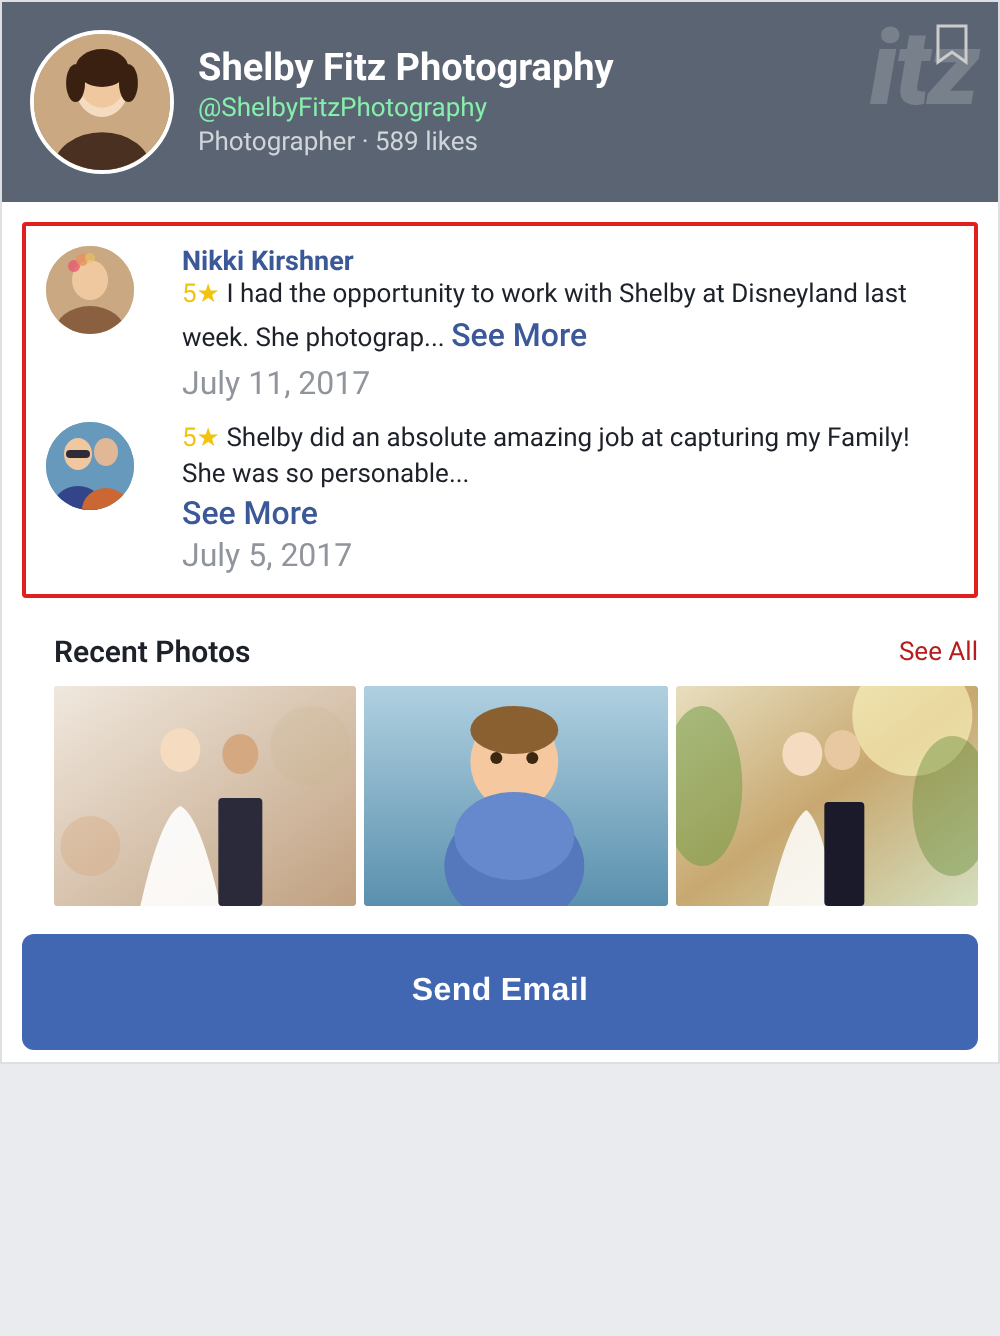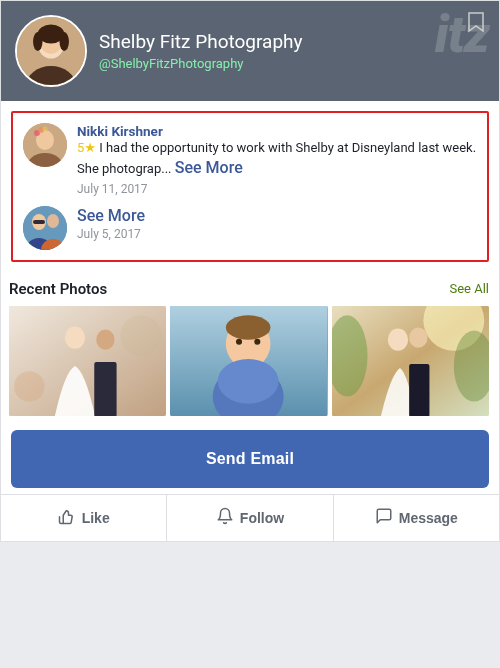--- a/index.html
+++ b/index.html
@@ -56,21 +56,21 @@
     .header-avatar svg {
       width: 100%;
       height: 100%;
     }
     .header-info {
       margin-left: 12px;
       flex: 1;
     }
     .header-name {
       font-size: 19px;
-      font-weight: 400;
+      font-weight: 700;
       color: #fff;
       line-height: 1.2;
     }
     .header-handle {
       font-size: 13px;
       color: #86efac;
       margin-top: 2px;
     }
     .header-meta {
       font-size: 13px;
@@ -106,21 +106,21 @@
       border-radius: 50%;
       background: #c8a882;
       flex-shrink: 0;
       overflow: hidden;
       display: flex;
       align-items: center;
       justify-content: center;
     }
     .review-avatar.blue-bg { background: #6699bb; }
     .review-content {
-      margin-left: 10px;
+      margin-left: 24px;
       flex: 1;
     }
     .review-name {
       font-size: 13.5px;
       font-weight: 700;
       color: #3b5998;
       line-height: 1.2;
     }
     .review-stars {
       color: #f1c40f;
@@ -131,42 +131,42 @@
       color: #1d2129;
       line-height: 1.4;
     }
     .review-see-more {
       color: #3b5998;
       font-size: 16px;
       font-weight: 500;
       cursor: pointer;
     }
     .review-date {
-      font-size: 12px;
+      font-size: 16px;
       color: #90949c;
       margin-top: 2px;
     }
     
     .photos-section {
-      padding: 8px 10px 6px 8px;
+      padding: 8px 10px 6px 26px;
     }
     .photos-header {
       display: flex;
       justify-content: space-between;
       align-items: center;
       margin-bottom: 8px;
     }
     .photos-title {
       font-size: 15px;
       font-weight: 600;
       color: #1d2129;
     }
     .photos-see-all {
       font-size: 13px;
-      color: #4d7c0f;
+      color: #b91c1c;
       cursor: pointer;
     }
     .photos-grid {
       display: flex;
       gap: 4px;
     }
     .photo-thumb {
       flex: 1;
       height: 110px;
       border-radius: 2px;
@@ -243,20 +243,21 @@
         <ellipse cx="36" cy="26" rx="12" ry="13" fill="#f0c8a0"></ellipse>
 
         <ellipse cx="36" cy="18" rx="14" ry="10" fill="#3a2010"></ellipse>
         <ellipse cx="22" cy="26" rx="5" ry="10" fill="#3a2010"></ellipse>
         <ellipse cx="50" cy="26" rx="5" ry="10" fill="#3a2010"></ellipse>
       </svg>
     </div>
     <div class="header-info">
       <div class="header-name">Shelby Fitz Photography</div>
       <div class="header-handle">@ShelbyFitzPhotography</div>
+      <div class="header-meta">Photographer · 589 likes</div>
     </div>
     <div class="header-bookmark">
       <svg width="18" height="22" viewBox="0 0 18 22" fill="none" xmlns="http://www.w3.org/2000/svg">
         <path d="M2 2h14v18l-7-5-7 5V2z" stroke="#ccc" stroke-width="1.5" fill="none"></path>
       </svg>
     </div>
   </div>
 
   <div class="reviews-section">
 
@@ -288,20 +289,23 @@
 
           <ellipse cx="16" cy="16" rx="7" ry="8" fill="#f0c8a0"></ellipse>
           <ellipse cx="16" cy="44" rx="13" ry="12" fill="#334488"></ellipse>
           <ellipse cx="30" cy="15" rx="6" ry="7" fill="#e0b898"></ellipse>
           <ellipse cx="30" cy="44" rx="12" ry="11" fill="#cc6633"></ellipse>
 
           <rect x="10" y="14" width="12" height="4" rx="2" fill="#1a1a2e" opacity="0.9"></rect>
         </svg>
       </div>
       <div class="review-content">
+        <div class="review-text">
+          <span class="review-stars">5★</span><span> Shelby did an absolute amazing job at capturing my Family! She was so personable...</span>
+        </div>
         <div class="review-see-more">See More</div>
         <div class="review-date">July 5, 2017</div>
       </div>
     </div>
 
   </div>
 
   <div class="photos-section">
     <div class="photos-header">
       <span class="photos-title">Recent Photos</span>
@@ -376,40 +380,14 @@
           <ellipse cx="140" cy="60" rx="20" ry="35" fill="#5a8830" opacity="0.4"></ellipse>
         </svg>
       </div>
     </div>
   </div>
 
   <div class="send-email-section">
     <button class="send-email-btn">Send Email</button>
   </div>
 
-  <div class="action-bar">
-    <button class="action-btn">
-      <span class="action-icon">
-        <svg width="18" height="18" viewBox="0 0 24 24" fill="none" xmlns="http://www.w3.org/2000/svg">
-          <path d="M7 22V11M2 13v7a2 2 0 002 2h11.57a2 2 0 001.97-1.66l1.43-8A2 2 0 0017 11H14v-3a3 3 0 00-3-3L7 11" stroke="#606770" stroke-width="2" stroke-linecap="round" stroke-linejoin="round"></path>
-        </svg>
-      </span>
-      <span>Like</span>
-    </button>
-    <button class="action-btn">
-      <span class="action-icon">
-        <svg width="18" height="18" viewBox="0 0 24 24" fill="none" xmlns="http://www.w3.org/2000/svg">
-          <path d="M18 8A6 6 0 006 8c0 7-3 9-3 9h18s-3-2-3-9M13.73 21a2 2 0 01-3.46 0" stroke="#606770" stroke-width="2" stroke-linecap="round" stroke-linejoin="round"></path>
-        </svg>
-      </span>
-      <span>Follow</span>
-    </button>
-    <button class="action-btn">
-      <span class="action-icon">
-        <svg width="18" height="18" viewBox="0 0 24 24" fill="none" xmlns="http://www.w3.org/2000/svg">
-          <path d="M21 15a2 2 0 01-2 2H7l-4 4V5a2 2 0 012-2h14a2 2 0 012 2z" stroke="#606770" stroke-width="2" stroke-linecap="round" stroke-linejoin="round"></path>
-        </svg>
-      </span>
-      <span>Message</span>
-    </button>
-  </div>
 
 </div>
 
 </body></html>

